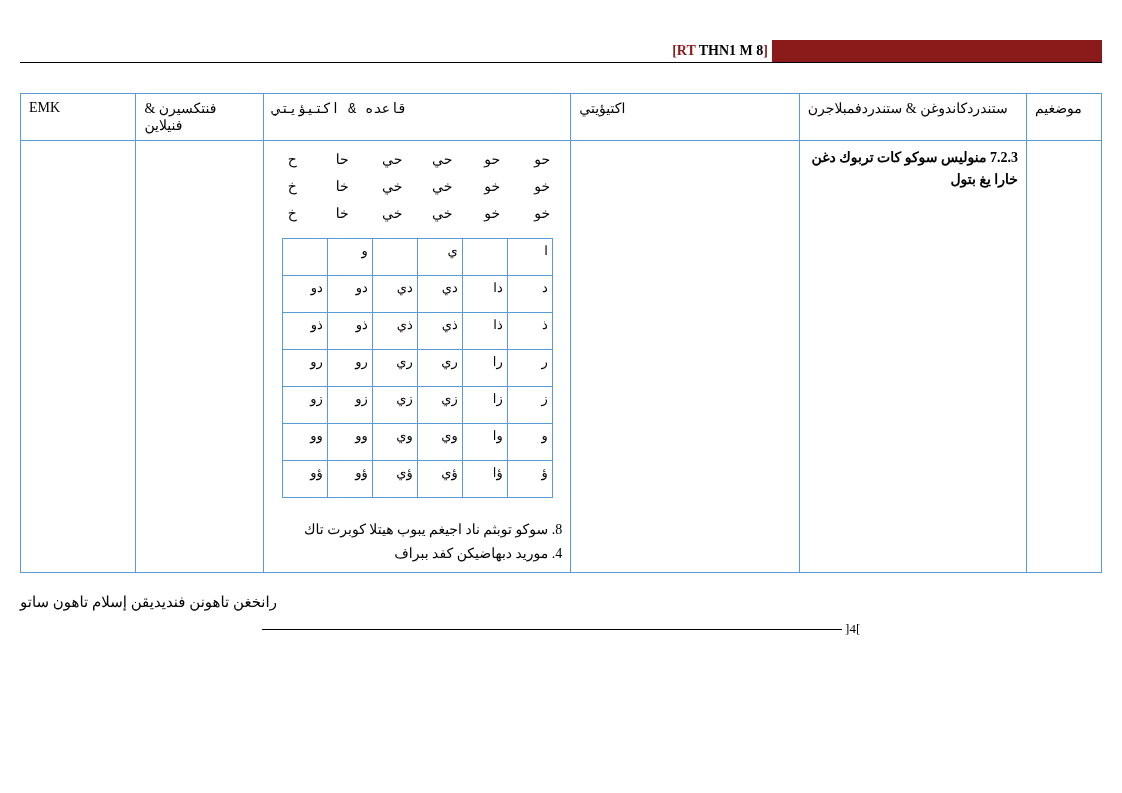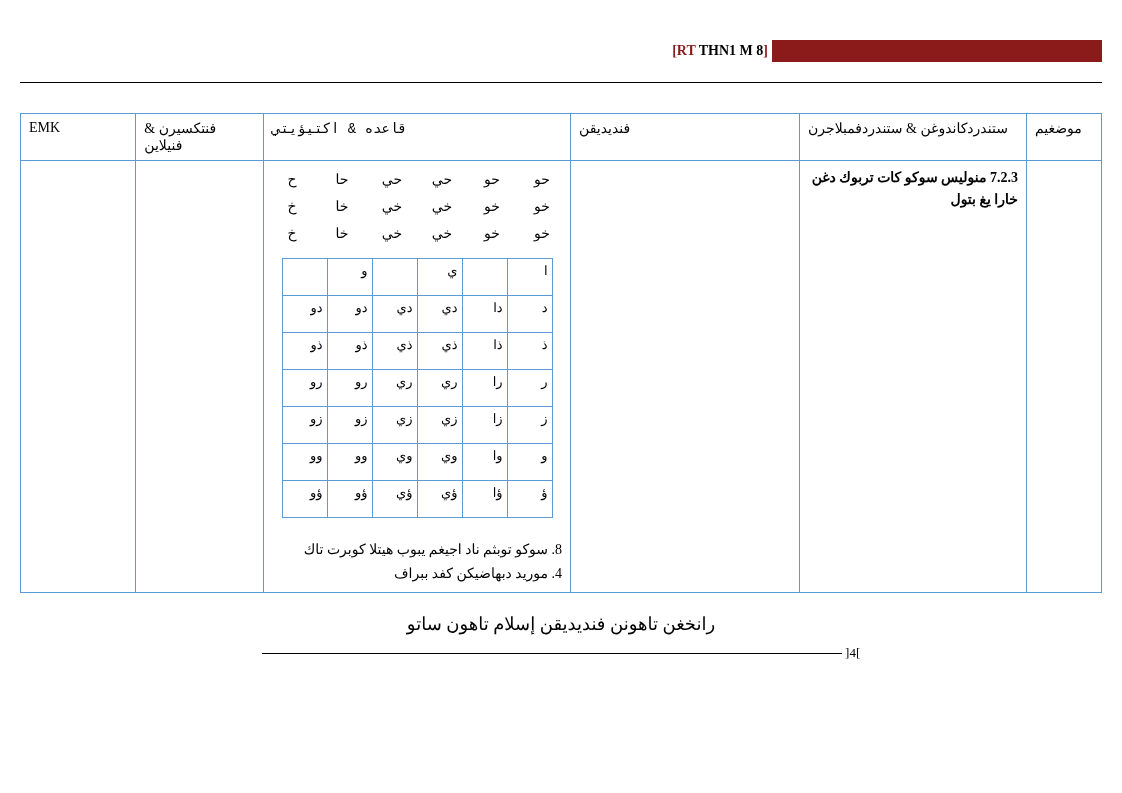--- a/index.html
+++ b/index.html
@@ -9,21 +9,21 @@
     font-size: 14px;
     color: #000;
     background: #fff;
     width: 1082px;
   }
   .topbar {
     display: flex;
     justify-content: flex-end;
     align-items: center;
     border-bottom: 1px solid #000;
-    padding-bottom: 20px;
+    padding-bottom: 0;
     margin-bottom: 30px;
   }
   .rt-bracket { color: #8B1A1A; font-weight: bold; }
   .rt-inner { font-weight: bold; }
   .redbar {
     background: #8B1A1A;
     width: 330px;
     height: 22px;
     margin-left: 4px;
     display: inline-block;
@@ -82,23 +82,23 @@
     line-height: 1.6;
     font-weight: bold;
   }
   .act-lines {
     direction: rtl;
     text-align: right;
     line-height: 1.7;
   }
   .footer {
     margin-top: 20px;
-    text-align: center;
-    direction: rtl;
-    font-size: 18px;
+    text-align: left;
+    direction: rtl;
+    font-size: 15px;
   }
   .pageno {
     text-align: center;
     margin-top: 10px;
     font-size: 13px;
   }
   .ul-line {
     display: inline-block;
     border-bottom: 1px solid #000;
     width: 580px;
@@ -114,21 +114,21 @@
   </span>
   <span class="redbar"></span>
 </div>
 
 <table class="main">
   <thead>
     <tr>
       <th class="h-emk" style="width:110px">EMK</th>
       <th class="h-pen" style="width:120px">فنتكسيرن &amp; فنيلاين</th>
       <th class="h-akt" style="width:280px">قاعده &amp; اكتيؤيتي</th>
-      <th class="h-obj" style="width:240px">فنديديقن</th>
+      <th class="h-obj" style="width:240px">اكتيؤيتي</th>
       <th class="h-std" style="width:230px">ستندردكاندوغن &amp; ستندردفمبلاجرن</th>
       <th class="h-maudu" style="width:60px">موضغيم</th>
     </tr>
   </thead>
   <tbody>
     <tr>
       <td></td>
       <td></td>
       <td>
         <div class="inner-grid">

